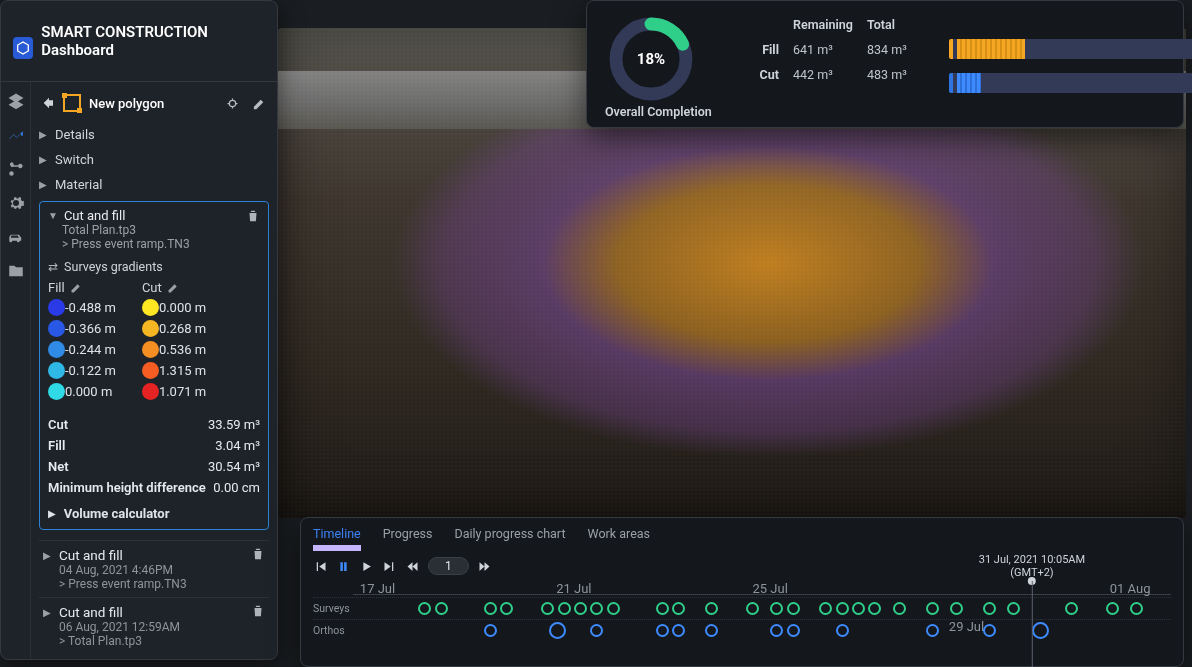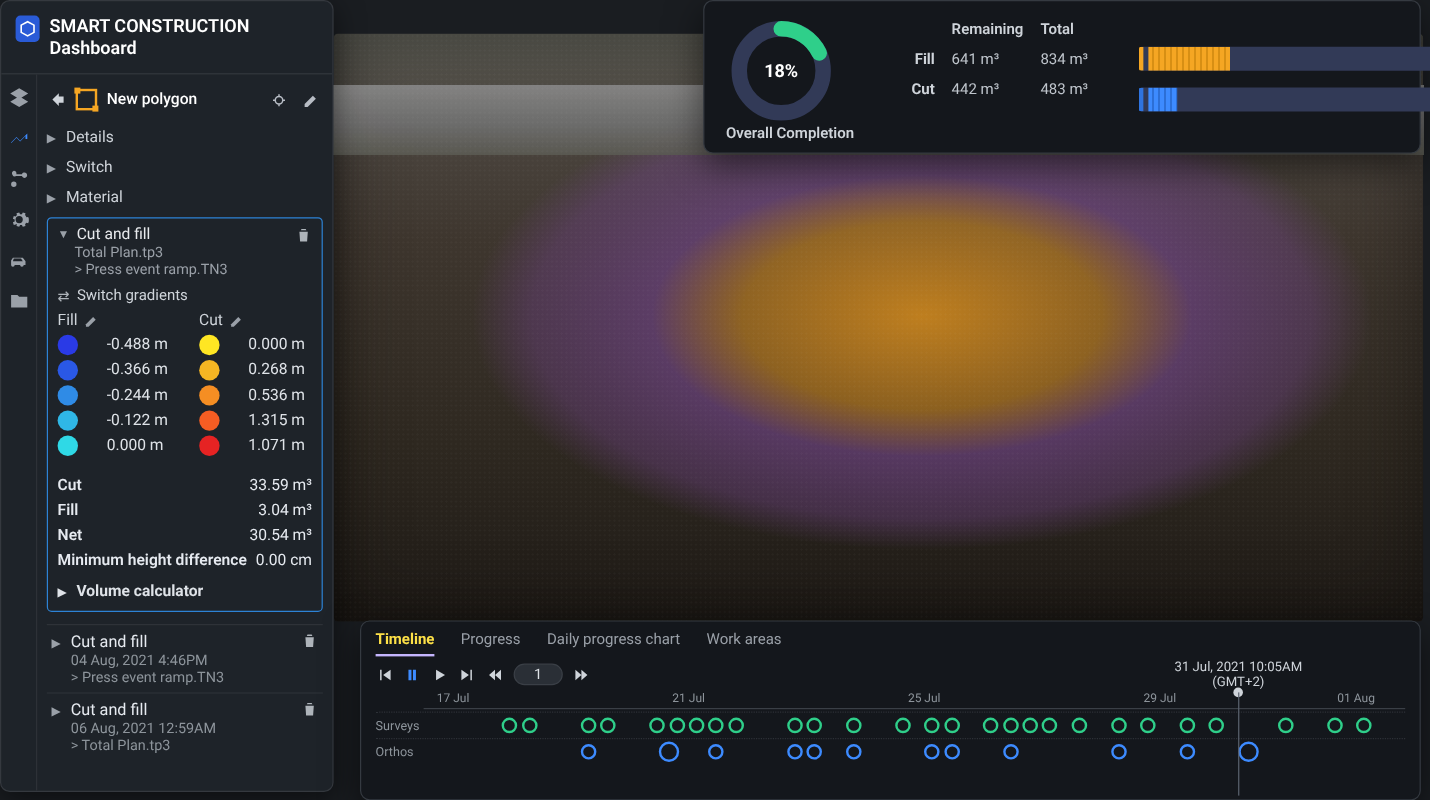--- a/index.html
+++ b/index.html
@@ -29,21 +29,21 @@
     opacity:.35;
   }
 
   
   .sidebar {
     position: absolute; left: 0; top: 0; width: 278px; height: 660px;
     background: #1e2329; border: 1px solid #35393f; border-radius: 8px;
     box-shadow: 0 6px 24px rgba(0,0,0,.5);
     display: flex; flex-direction: column; overflow: hidden;
   }
-  .titlebar { display:flex; align-items:flex-start; gap:8px; padding:12px 12px; border-bottom:1px solid #34383e; }
+  .titlebar { display:flex; align-items:flex-end; gap:8px; padding:22px 12px; border-bottom:1px solid #34383e; }
   .logo { width:22px; height:22px; background:#2a5bd7; border-radius:4px; display:flex; align-items:center; justify-content:center; }
   .logo svg{width:16px;height:16px;fill:#fff;}
   .title { font-size: 15px; font-weight:600; color:#fff; }
   .breadcrumb { display:flex; align-items:center; gap:6px; padding:6px 12px; border-bottom:1px solid #303439; font-size:13px; color:#cfd4da; position:relative;}
   .breadcrumb .arrow{color:#5e646c;}
   .breadcrumb .chev-r{position:absolute;right:10px;top:6px;color:#cfd4da;}
   .body { display:flex; flex:1; min-height:0;}
   .rail { width:30px; border-right:1px solid #2d3137; display:flex; flex-direction:column; align-items:center; padding:10px 0; gap:16px; }
   .rail .ricon{width:18px;height:18px;fill:#9aa0a8;cursor:pointer;}
   .rail .active{fill:#3d8bff;}
@@ -62,21 +62,21 @@
   .cf-title{display:flex;align-items:center;gap:6px;color:#5e656d;font-size:13px;}
   .cf-title .tri{font-size:10px;color:#9aa0a8;}
   .cf-title .del{margin-left:auto;width:14px;height:14px;fill:#aeb4ba;cursor:pointer;}
   .cf-sub{color:#9aa0a8;font-size:12px;margin-left:14px;margin-bottom:8px;}
   .switch{display:flex;align-items:center;gap:6px;font-size:12.5px;color:#cfd4da;margin-bottom:6px;}
   .switch .sw{font-size:12px;color:#aeb4ba;}
   .grad-cols{display:flex;gap:26px;}
   .grad-col{flex:0 0 auto;}
   .grad-col .hdr{display:flex;align-items:center;gap:5px;color:#cfd4da;font-size:13px;margin-bottom:4px;}
   .grad-col .hdr .ic{width:13px;height:13px;fill:#9aa0a8;cursor:pointer;}
-  .grow{display:flex;align-items:center;gap:24px;margin:4px 0;}
+  .grow{display:flex;align-items:center;gap:0;margin:4px 0;}
   .dot{width:17px;height:17px;border-radius:50%;}
   .metrics{margin-top:10px;}
   .metrics .row{display:flex;justify-content:space-between;padding:3px 0;color:#e6eaf0;font-size:13px;}
   .metrics .lab{font-weight:600;}
   .volcalc{display:flex;align-items:center;gap:8px;padding-top:8px;}
   .volcalc .tri{font-size:10px;}
 
   .history{padding:6px 4px;border-top:1px solid #2e3238;margin:0 2px;}
   .history .h-title{font-size:13.5px;color:#e6eaf0;}
   .history .h-sub{font-size:12px;color:#8d949b;}
@@ -99,27 +99,27 @@
   .bar.fill{border-left-color:#f5a623;}
   .bar.cut{border-left-color:#2f74e0;}
   .bar .seg{position:absolute;left:4px;top:0;bottom:0;}
   .bar.fill .seg{background:repeating-linear-gradient(90deg,#f5a623 0 3px, #d78f14 3px 5px);}
   .bar.cut .seg{background:repeating-linear-gradient(90deg,#3d8bff 0 3px, #2c6fd6 3px 5px);}
 
   
   .timeline{position:absolute;left:300px;right:8px;bottom:0;height:150px;background:#14171c;border:1px solid #353a41;border-radius:8px;padding:8px 12px 6px 12px;box-shadow:0 10px 30px rgba(0,0,0,.55);}
   .tabs{display:flex;gap:22px;font-size:12.5px;color:#9aa0a8;margin-bottom:6px;}
   .tabs .tab{cursor:pointer;padding-bottom:4px;}
-  .tabs .active{color:#fde047;border-bottom:2px solid #c4b5fd;font-weight:700;}
+  .tabs .active{color:#3b82f6;border-bottom:6px solid #c4b5fd;font-weight:400;}
   .controls{display:flex;align-items:center;gap:8px;margin-bottom:6px;}
   .controls .btn{width:15px;height:15px;fill:#cfd4da;cursor:pointer;}
   .controls .pause{fill:#3d8bff;}
   .controls .pill{background:#2a2f36;border:1px solid #3a3f46;border-radius:10px;padding:1px 16px;font-size:12px;}
   .axis{position:relative;height:14px;border-bottom:1px solid #3a3f46;margin:0 0 2px 40px;}
-  .tick{position:absolute;top:0;font-size:10px;color:#8d949b;transform:translateX(-50%);}
+  .tick{position:absolute;top:0;font-size:13px;color:#8d949b;transform:translateX(-50%);}
   .tracks{position:relative;margin-left:0;}
   .track{display:flex;align-items:center;height:22px;border-top:1px dotted #2d3137;}
   .track .tl{width:40px;font-size:10.5px;color:#8d949b;}
   .lane{flex:1;position:relative;height:22px;}
   .node{position:absolute;top:4px;width:13px;height:13px;border-radius:50%;border:2px solid;background:#14171c;}
   .node.blue{border-color:#3d8bff;}
   .node.green{border-color:#2fcf8a;}
   .node.orange{border-color:#f5a623;}
   .node.fill{background:currentColor;}
   .node.orange.fill{background:#f5a623;border-color:#f5a623;}
@@ -199,21 +199,21 @@
             <svg class="del" viewBox="0 0 24 24">
                 <path d="M6 7h12l-1 14H7L6 7zm3-4h6l1 2H8l1-2z"></path>
               </svg>
           </div>
           <div class="cf-sub">
             <div>Total Plan.tp3</div>
             <div>&gt; Press event ramp.TN3</div>
           </div>
           <div class="switch">
             <span class="sw">⇄</span>
-            <span>Switch gradients</span>
+            <span>Surveys gradients</span>
           </div>
           <div class="grad-cols">
             <div class="grad-col">
               <div class="hdr">
                   <span>Fill</span>
                   <svg class="ic" viewBox="0 0 24 24">
                     <path d="M3 17l11-11 4 4L7 21H3v-4z"></path>
                   </svg>
                 </div>
               <div id="fill-rows">
@@ -382,21 +382,21 @@
       <span class="pill">1</span>
       <svg class="btn" viewBox="0 0 24 24">
           <path d="M4 5l8 7-8 7zM12 5l8 7-8 7z"></path>
         </svg>
     </div>
     <div style="position:relative;">
       <div class="axis" id="tl-axis">
           <span class="tick" style="left: 3%;">17 Jul</span>
           <span class="tick" style="left: 27%;">21 Jul</span>
           <span class="tick" style="left: 51%;">25 Jul</span>
-          <span class="tick" style="left: 75%;">29 Jul</span>
+          <span class="tick" style="left: 75%; margin-top: 38px;">29 Jul</span>
           <span class="tick" style="left: 95%;">01 Aug</span>
         </div>
       <div class="tracks" id="tl-tracks">
           <div class="track">
             <div class="tl">Surveys</div>
             <div class="lane">
               <span class="node green" style="left: 8%;"></span>
               <span class="node green" style="left: 10%;"></span>
               <span class="node green" style="left: 16%;"></span>
               <span class="node green" style="left: 18%;"></span>

